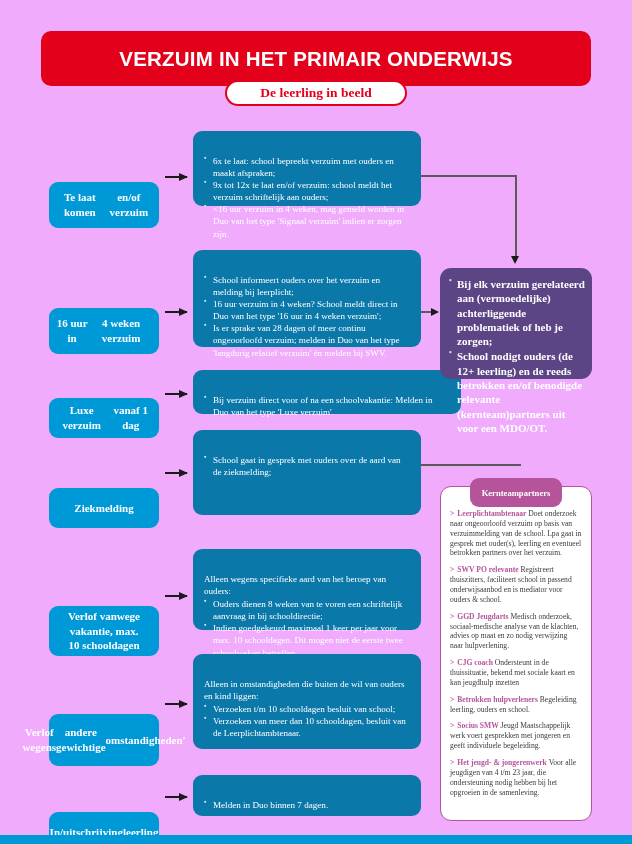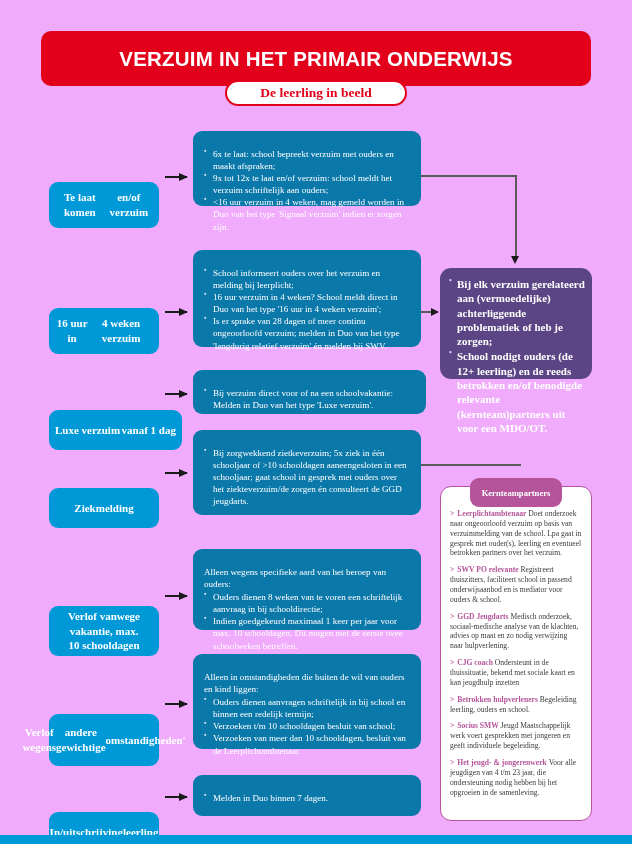--- a/index.html
+++ b/index.html
@@ -33,21 +33,21 @@
   .left-box {
     position: absolute; background: #0099d8; border-radius: 9px;
     display: flex; align-items: center; justify-content: center; text-align: center;
     color: #ffffff; font-size: 11px; font-weight: 700; line-height: 1.35;
     padding: 4px 6px;
     margin-top: 36px;
   }
   .right-box {
     position: absolute; background: #0b78aa; border-radius: 9px;
     color: #ffffff; font-size: 9.1px; line-height: 1.33;
-    padding: 17px 11px 8px 11px;
+    padding: 24px 11px 8px 11px;
   }
   .right-box .intro { display: block; margin-bottom: 1px; }
   .right-box ul { list-style: none; }
   .right-box li { position: relative; padding-left: 9px; margin-bottom: 0px; }
   .right-box li::before {
     content: "▪"; position: absolute; left: 0; top: -1px; font-size: 7px; color: #cfe7f3;
   }
 
   
   .arrow { position: absolute; height: 2px; background: #1a1a1a; }
@@ -133,37 +133,37 @@
         <div>4 weken verzuim</div>
       </div>
       <div class="arrow" style="left: 165px; top: 311px; width: 22px;"></div>
       <div class="right-box" style="left: 193px; top: 250px; width: 228px; height: 97px;">
         <ul>
           <li>School informeert ouders over het verzuim en melding bij leerplicht;</li>
           <li>16 uur verzuim in 4 weken? School meldt direct in Duo van het type '16 uur in 4 weken verzuim';</li>
           <li>Is er sprake van 28 dagen of meer continu ongeoorloofd verzuim; melden in Duo van het type 'langdurig relatief verzuim' én melden bij SWV.</li>
         </ul>
       </div>
-      <div class="left-box" style="left: 49px; top: 374px; width: 133px; height: 40px; justify-content: space-between;">
+      <div class="left-box" style="left: 49px; top: 362px; width: 110px; height: 40px;">
         <div>Luxe verzuim</div>
         <div>vanaf 1 dag</div>
       </div>
       <div class="arrow" style="left: 165px; top: 393px; width: 22px;"></div>
-      <div class="right-box" style="left: 193px; top: 370px; width: 233px; height: 44px;">
+      <div class="right-box" style="left: 193px; top: 370px; width: 268px; height: 44px;">
         <ul>
           <li>Bij verzuim direct voor of na een schoolvakantie: Melden in Duo van het type 'Luxe verzuim'.</li>
         </ul>
       </div>
       <div class="left-box" style="left: 49px; top: 452px; width: 110px; height: 40px;">
         <div>Ziekmelding</div>
       </div>
       <div class="arrow" style="left: 165px; top: 472px; width: 22px;"></div>
       <div class="right-box" style="left: 193px; top: 430px; width: 228px; height: 85px;">
         <ul>
-          <li>Bij zorgwekkend zietkeverzuim; 5x ziek in één schooljaar of &gt;10 schooldagen aaneengesloten in een schooljaar; gaat school in gesprek met ouders over het ziekteverzuim/de zorgen én consulteert de GGD jeugdarts.</li>
+          <li>School gaat in gesprek met ouders over de aard van de ziekmelding;</li>
         </ul>
       </div>
       <div class="left-box" style="left: 49px; top: 570px; width: 110px; height: 50px; flex-direction: column;">
         <div>Verlof vanwege</div>
         <div>vakantie, max.</div>
         <div>10 schooldagen</div>
       </div>
       <div class="arrow" style="left: 165px; top: 595px; width: 22px;"></div>
       <div class="right-box" style="left: 193px; top: 549px; width: 228px; height: 81px;">
         <span class="intro">Alleen wegens specifieke aard van het beroep van ouders:</span>
@@ -174,21 +174,20 @@
       </div>
       <div class="left-box" style="left: 49px; top: 678px; width: 110px; height: 52px;">
         <div>Verlof wegens</div>
         <div>andere gewichtige</div>
         <div>omstandigheden'</div>
       </div>
       <div class="arrow" style="left: 165px; top: 703px; width: 22px;"></div>
       <div class="right-box" style="left: 193px; top: 654px; width: 228px; height: 95px;">
         <span class="intro">Alleen in omstandigheden die buiten de wil van ouders en kind liggen:</span>
         <ul>
-          <li>Ouders dienen aanvragen schriftelijk in bij school en binnen een redelijk termijn;</li>
           <li>Verzoeken t/m 10 schooldagen besluit van school;</li>
           <li>Verzoeken van meer dan 10 schooldagen, besluit van de Leerplichtambtenaar.</li>
         </ul>
       </div>
       <div class="left-box" style="left: 49px; top: 776px; width: 110px; height: 40px;">
         <div>In/uitschrijving</div>
         <div>leerling</div>
       </div>
       <div class="arrow" style="left: 165px; top: 796px; width: 22px;"></div>
       <div class="right-box" style="left: 193px; top: 775px; width: 228px; height: 41px;">

